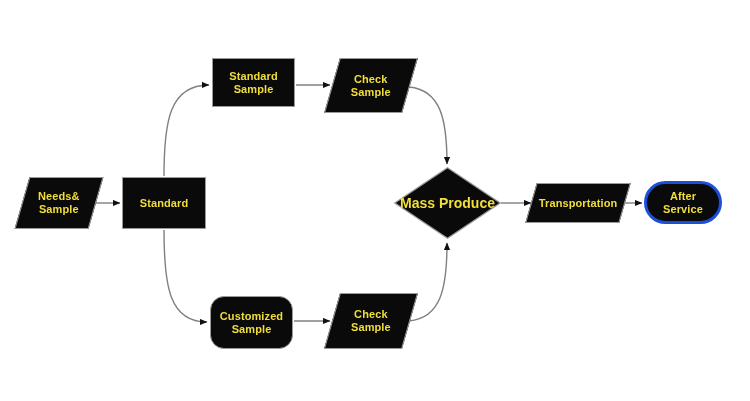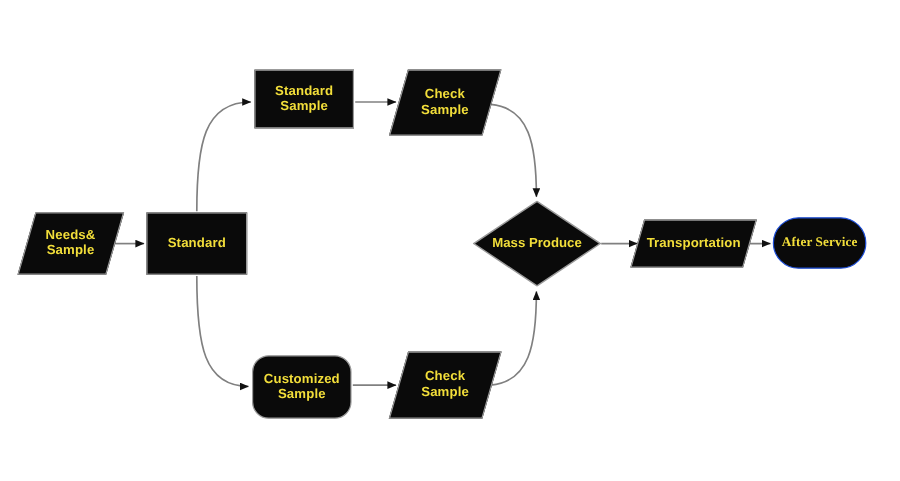--- a/index.html
+++ b/index.html
@@ -49,43 +49,42 @@
     border: 1px solid #9a9a9a;
   }
   .para {
     border: 1px solid #9a9a9a;
     transform: skewX(-16deg);
   }
   .para .label {
     transform: skewX(16deg);
   }
   .stadium {
-    border: 1px solid #1d4ed8;
+    border: 3px solid #1d4ed8;
     border-radius: 22px;
-    font-family: Liberation Serif, serif;
   }
   .diamond-wrap {
     position: absolute;
     z-index: 3;
     display: flex;
     align-items: center;
     justify-content: center;
   }
   .diamond-shape {
     position: absolute;
     left: 0; top: 0;
     width: 100%;
     height: 100%;
   }
   .diamond-wrap .label {
     position: relative;
     z-index: 4;
     color: #f2de3a;
     font-weight: bold;
-    font-size: 11px;
+    font-size: 14px;
     text-align: center;
     white-space: pre-line;
   }
 </style>
 </head>
 <body>
 
 <div id="canvas">
 
   <svg id="edges" viewBox="0 0 750 401" xmlns="http://www.w3.org/2000/svg">

